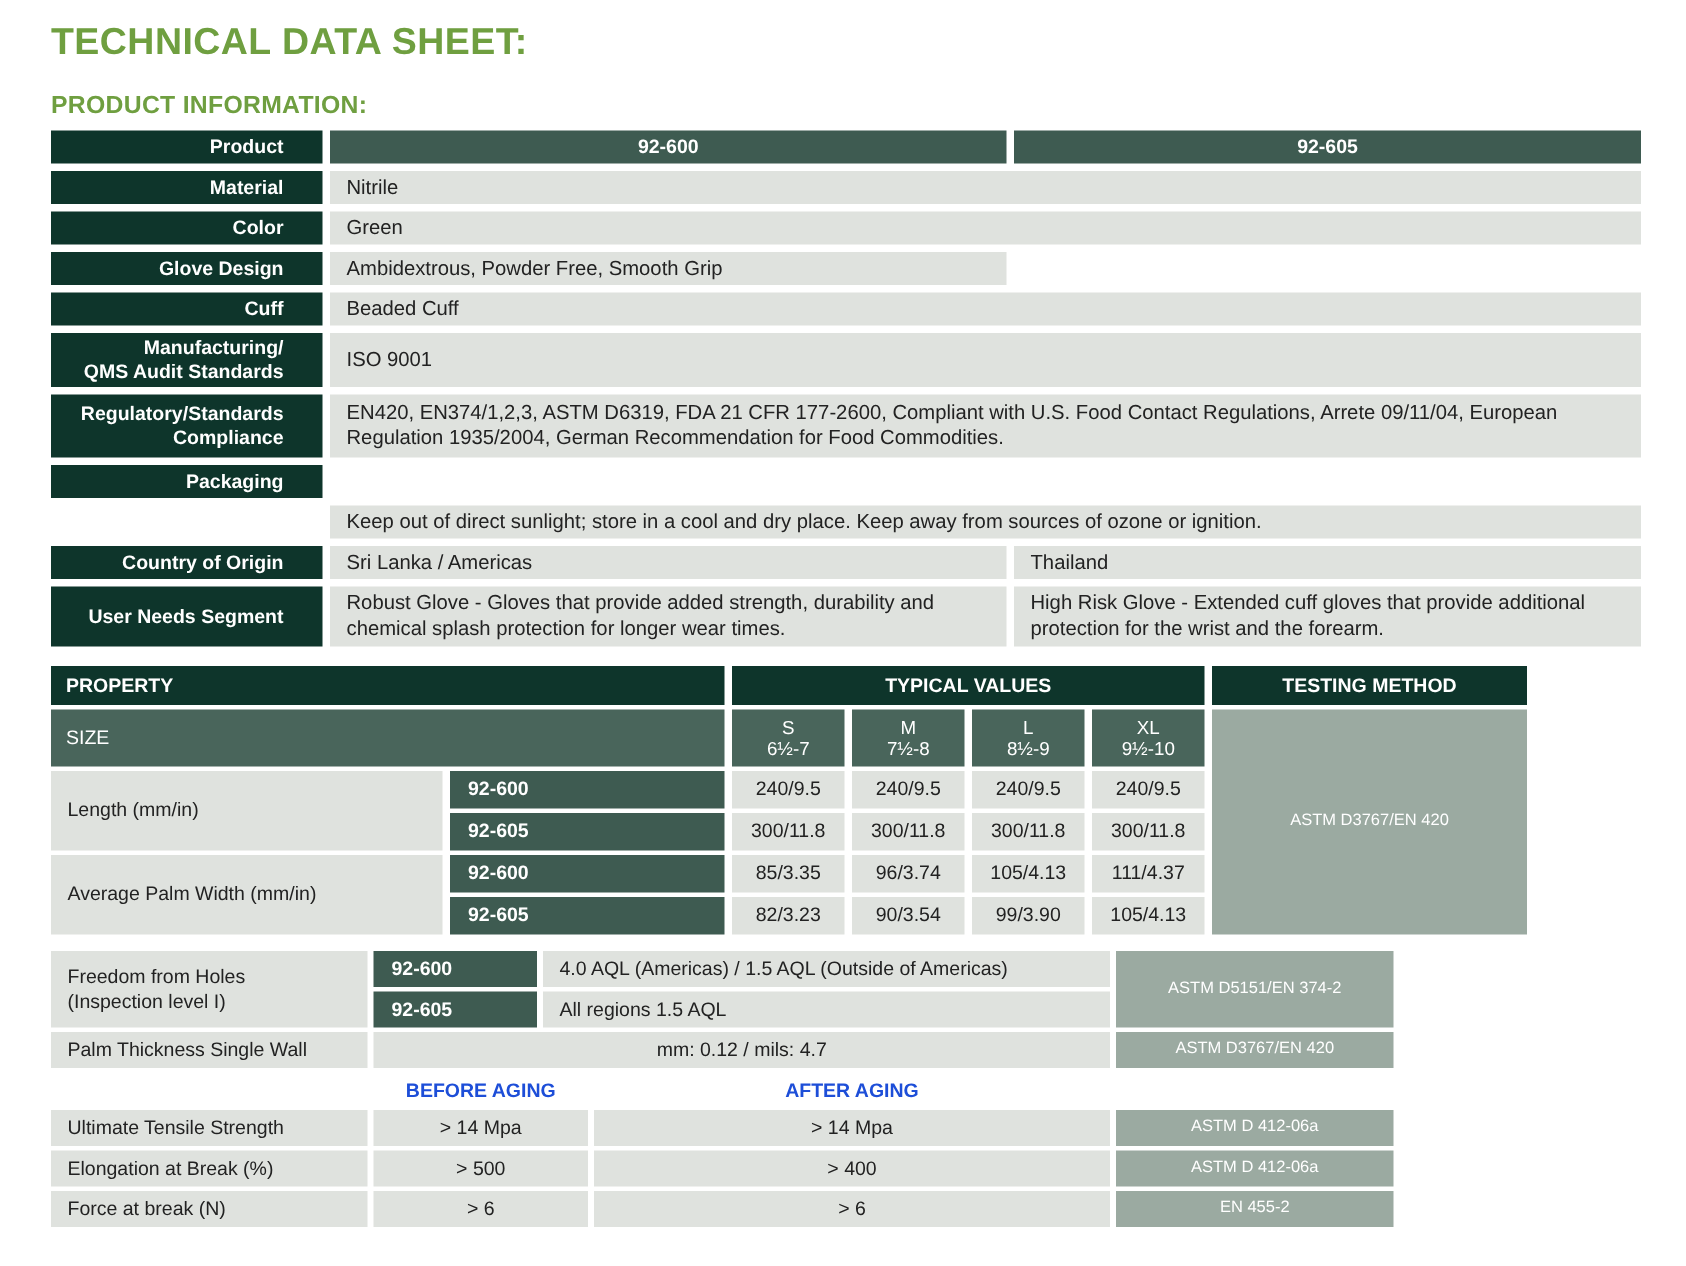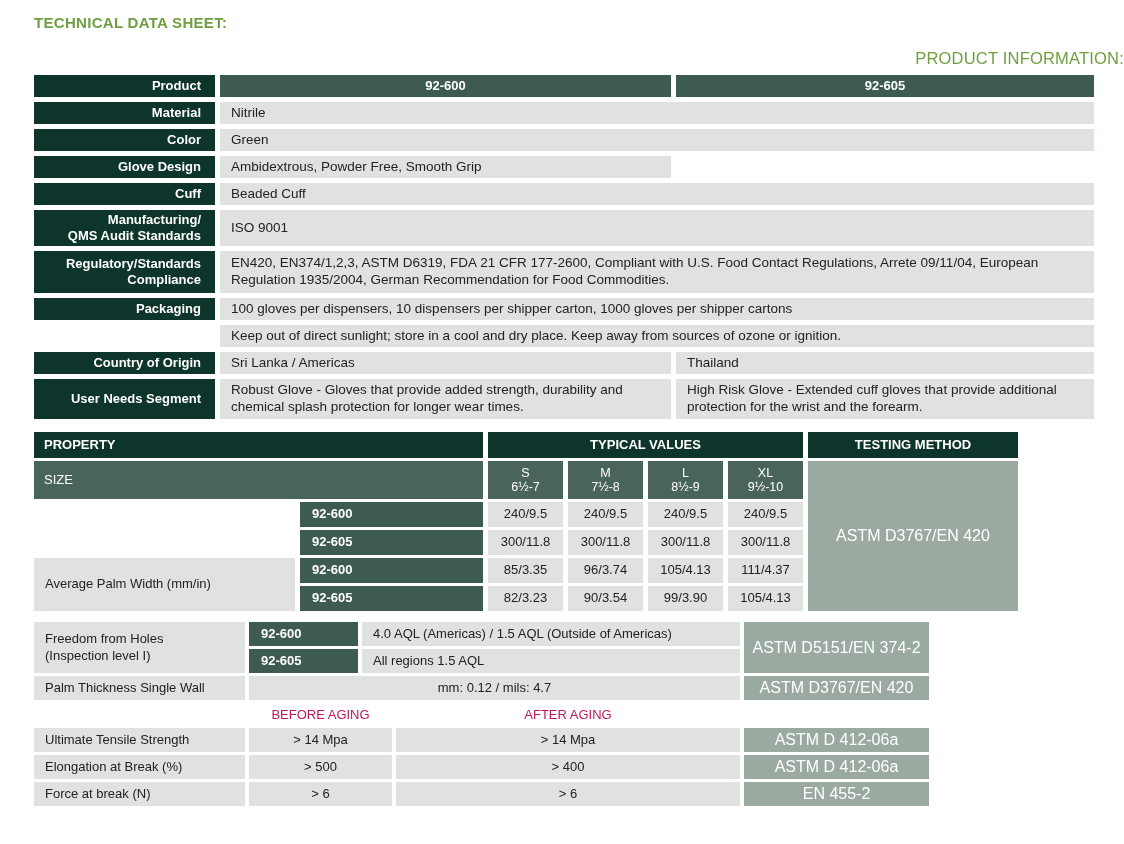--- a/index.html
+++ b/index.html
@@ -1,37 +1,37 @@
 <!DOCTYPE html>
 <html><head>
 <meta charset="utf-8">
 <style>
   html,body{margin:0;padding:0;background:#ffffff;}
   body{width:1124px;height:844px;overflow:hidden;font-family:"Liberation Sans",sans-serif;-webkit-font-smoothing:antialiased;}
   .page{padding:14px 0 0 34px;width:1090px;}
-  h1.title{margin:0 0 18px 0;font-size:15px;font-weight:bold;color:#6f9f40;letter-spacing:.3px;}
-  h2.sec{margin:0 0 7px 0;font-size:16.5px;font-weight:normal;color:#6f9f40;letter-spacing:.2px;text-align:right;}
+  h1.title{margin:0 0 18px 0;font-size:25px;font-weight:bold;color:#6f9f40;letter-spacing:.3px;}
+  h2.sec{margin:0 0 7px 0;font-size:16.5px;font-weight:bold;color:#6f9f40;letter-spacing:.2px;}
   .grid{display:grid;}
   .cell{display:flex;align-items:center;font-size:13.5px;color:#222;box-sizing:border-box;line-height:1.25;}
-  .d{background:#0e352b;color:#ffffff;font-weight:bold;justify-content:flex-end;text-align:right;padding-right:14px;font-size:13px;white-space:pre-line;}
+  .d{background:#0e352b;color:#ffffff;font-weight:bold;justify-content:flex-end;text-align:right;padding-right:26px;font-size:13px;white-space:pre-line;}
   .s{background:#3e5b51;color:#ffffff;font-weight:bold;padding-left:12px;font-size:13px;}
   .sz{background:#49655b;color:#ffffff;padding-left:10px;font-size:13px;}
   .l{background:#dfe2de;padding-left:11px;padding-right:8px;}
-  .g{background:#9baaa1;color:#ffffff;justify-content:center;text-align:center;padding:0 4px;font-size:16px;}
+  .g{background:#9baaa1;color:#ffffff;justify-content:center;text-align:center;padding:0 4px;font-size:11px;}
   .hd{background:#0e352b;color:#ffffff;font-weight:bold;font-size:13px;padding-left:10px;}
   .ctr{justify-content:center;text-align:center;padding-left:0;padding-right:0;}
   .twoline{flex-direction:column;justify-content:center;line-height:1.15;font-size:12.5px;}
   
   .prod{grid-template-columns:181px 451px 418px;grid-template-rows:22px 22px 22px 22px 22px 36px 42px 22px 22px 22px 40px;gap:5px;margin-bottom:13px;}
   
   .phys{grid-template-columns:261px 183px 75px 75px 75px 75px 210px;grid-template-rows:26px 38px 25px 25px 25px 25px;gap:3px 5px;margin-bottom:11px;}
   
   .botA{grid-template-columns:211px 109px 378px 185px;grid-template-rows:24px 24px 24px;gap:3px 4px;}
   .agehdr{grid-template-columns:211px 143px 344px 185px;grid-template-rows:20px;gap:0 4px;margin-top:5px;}
-  .agehdr .cell{background:#ffffff;font-weight:normal;font-size:13px;color:#be185d;}
+  .agehdr .cell{background:#ffffff;font-weight:bold;font-size:13px;color:#1d4ed8;}
   .botC{grid-template-columns:211px 143px 344px 185px;grid-template-rows:24px 24px 24px;gap:3px 4px;margin-top:3px;}
   .small{font-size:13px;}
 </style>
 </head>
 <body>
 
 <div class="page">
 
   <h1 class="title">TECHNICAL DATA SHEET:</h1>
 
@@ -57,21 +57,20 @@
 
     <div class="cell d" style="grid-area:6/1">Manufacturing/
 QMS Audit Standards</div>
     <div class="cell l" style="grid-area:6/2/7/4">ISO 9001</div>
 
     <div class="cell d" style="grid-area:7/1">Regulatory/Standards
 Compliance</div>
     <div class="cell l" style="grid-area:7/2/8/4">EN420, EN374/1,2,3, ASTM D6319, FDA 21 CFR 177-2600, Compliant with U.S. Food Contact Regulations, Arrete 09/11/04, European Regulation 1935/2004, German Recommendation for Food Commodities.</div>
 
     <div class="cell d" style="grid-area:8/1">Packaging</div>
-    <div class="cell l" style="grid-area:8/2/9/4">100 gloves per dispensers, 10 dispensers per shipper carton, 1000 gloves per shipper cartons</div>
 
     <div class="cell l" style="grid-area:9/2/10/4">Keep out of direct sunlight; store in a cool and dry place. Keep away from sources of ozone or ignition.</div>
 
     <div class="cell d" style="grid-area:10/1">Country of Origin</div>
     <div class="cell l" style="grid-area:10/2">Sri Lanka / Americas</div>
     <div class="cell l" style="grid-area:10/3">Thailand</div>
 
     <div class="cell d" style="grid-area:11/1">User Needs Segment</div>
     <div class="cell l" style="grid-area:11/2">Robust Glove - Gloves that provide added strength, durability and chemical splash protection for longer wear times.</div>
     <div class="cell l" style="grid-area:11/3">High Risk Glove - Extended cuff gloves that provide additional protection for the wrist and the forearm.</div>
@@ -96,20 +95,21 @@
     <div class="cell sz ctr twoline" style="grid-area:2/5">
       <span>L</span>
       <span>8½-9</span>
     </div>
     <div class="cell sz ctr twoline" style="grid-area:2/6">
       <span>XL</span>
       <span>9½-10</span>
     </div>
     <div class="cell g" style="grid-area:2/7/7/8">ASTM D3767/EN 420</div>
 
+    <div class="cell l small" style="grid-area:3/1/5/2">Length (mm/in)</div>
     <div class="cell s" style="grid-area:3/2">92-600</div>
     <div class="cell l ctr small" style="grid-area:3/3">240/9.5</div>
     <div class="cell l ctr small" style="grid-area:3/4">240/9.5</div>
     <div class="cell l ctr small" style="grid-area:3/5">240/9.5</div>
     <div class="cell l ctr small" style="grid-area:3/6">240/9.5</div>
     <div class="cell s" style="grid-area:4/2">92-605</div>
     <div class="cell l ctr small" style="grid-area:4/3">300/11.8</div>
     <div class="cell l ctr small" style="grid-area:4/4">300/11.8</div>
     <div class="cell l ctr small" style="grid-area:4/5">300/11.8</div>
     <div class="cell l ctr small" style="grid-area:4/6">300/11.8</div>

